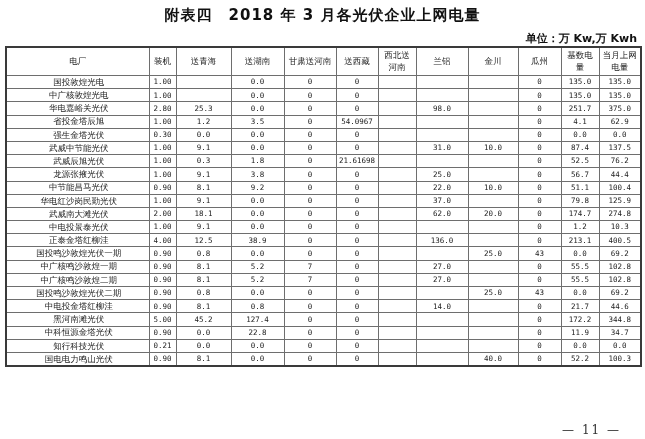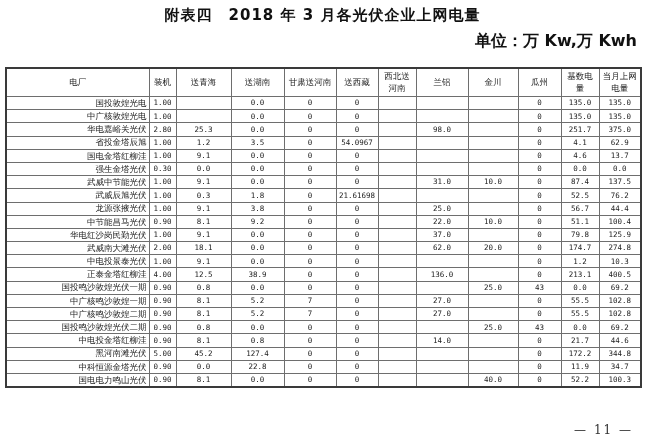--- a/index.html
+++ b/index.html
@@ -20,27 +20,27 @@
     text-align: center;
     font-size: 15px;
     font-weight: bold;
     letter-spacing: 1px;
     color: #111;
   }
   .unit {
     position: absolute;
     top: 31px;
     right: 8px;
-    font-size: 16px;
+    font-size: 11px;
     font-weight: bold;
     color: #111;
   }
   table.grid {
     position: absolute;
-    top: 67px;
+    top: 46px;
     left: 5px;
     width: 635px;
     border-collapse: collapse;
     table-layout: fixed;
     border: 2px solid #3a3a3a;
   }
   table.grid th, table.grid td {
     border: 1px solid #6e6e6e;
     padding: 0 2px;
     overflow: hidden;
@@ -56,34 +56,34 @@
     line-height: 1.3;
     color: #222;
   }
   table.grid tbody td {
     height: 12.2px;
     font-size: 8px;
     line-height: 1;
     color: #222;
   }
   table.grid tbody td.name {
-    text-align: right;
+    text-align: center;
     padding-left: 4px;
     font-size: 8.5px;
     white-space: nowrap;
     margin-left: 39px;
   }
   table.grid tbody td.num {
     text-align: center;
     font-family: "DejaVu Sans Mono", "Liberation Mono", monospace;
     font-size: 7.5px;
   }
   .pagenum {
     position: absolute;
-    right: 12px;
+    right: 24px;
     bottom: 2px;
     font-size: 12px;
     font-family: "DejaVu Serif", "Liberation Serif", serif;
     color: #333;
     letter-spacing: 2px;
   }
 </style>
 </head>
 <body>
 
@@ -175,34 +175,20 @@
           <td class="num">0</td>
           <td class="num">54.0967</td>
           <td class="num"></td>
           <td class="num"></td>
           <td class="num"></td>
           <td class="num">0</td>
           <td class="num">4.1</td>
           <td class="num">62.9</td>
         </tr>
         <tr>
-          <td class="name">国电金塔红柳洼</td>
-          <td class="num">1.00</td>
-          <td class="num">9.1</td>
-          <td class="num">0.0</td>
-          <td class="num">0</td>
-          <td class="num">0</td>
-          <td class="num"></td>
-          <td class="num"></td>
-          <td class="num"></td>
-          <td class="num">0</td>
-          <td class="num">4.6</td>
-          <td class="num">13.7</td>
-        </tr>
-        <tr>
           <td class="name">强生金塔光伏</td>
           <td class="num">0.30</td>
           <td class="num">0.0</td>
           <td class="num">0.0</td>
           <td class="num">0</td>
           <td class="num">0</td>
           <td class="num"></td>
           <td class="num"></td>
           <td class="num"></td>
           <td class="num">0</td>
@@ -413,20 +399,34 @@
           <td class="num">0</td>
           <td class="num">0</td>
           <td class="num"></td>
           <td class="num"></td>
           <td class="num"></td>
           <td class="num">0</td>
           <td class="num">11.9</td>
           <td class="num">34.7</td>
         </tr>
         <tr>
+          <td class="name">知行科技光伏</td>
+          <td class="num">0.21</td>
+          <td class="num">0.0</td>
+          <td class="num">0.0</td>
+          <td class="num">0</td>
+          <td class="num">0</td>
+          <td class="num"></td>
+          <td class="num"></td>
+          <td class="num"></td>
+          <td class="num">0</td>
+          <td class="num">0.0</td>
+          <td class="num">0.0</td>
+        </tr>
+        <tr>
           <td class="name">国电电力鸣山光伏</td>
           <td class="num">0.90</td>
           <td class="num">8.1</td>
           <td class="num">0.0</td>
           <td class="num">0</td>
           <td class="num">0</td>
           <td class="num"></td>
           <td class="num"></td>
           <td class="num">40.0</td>
           <td class="num">0</td>

